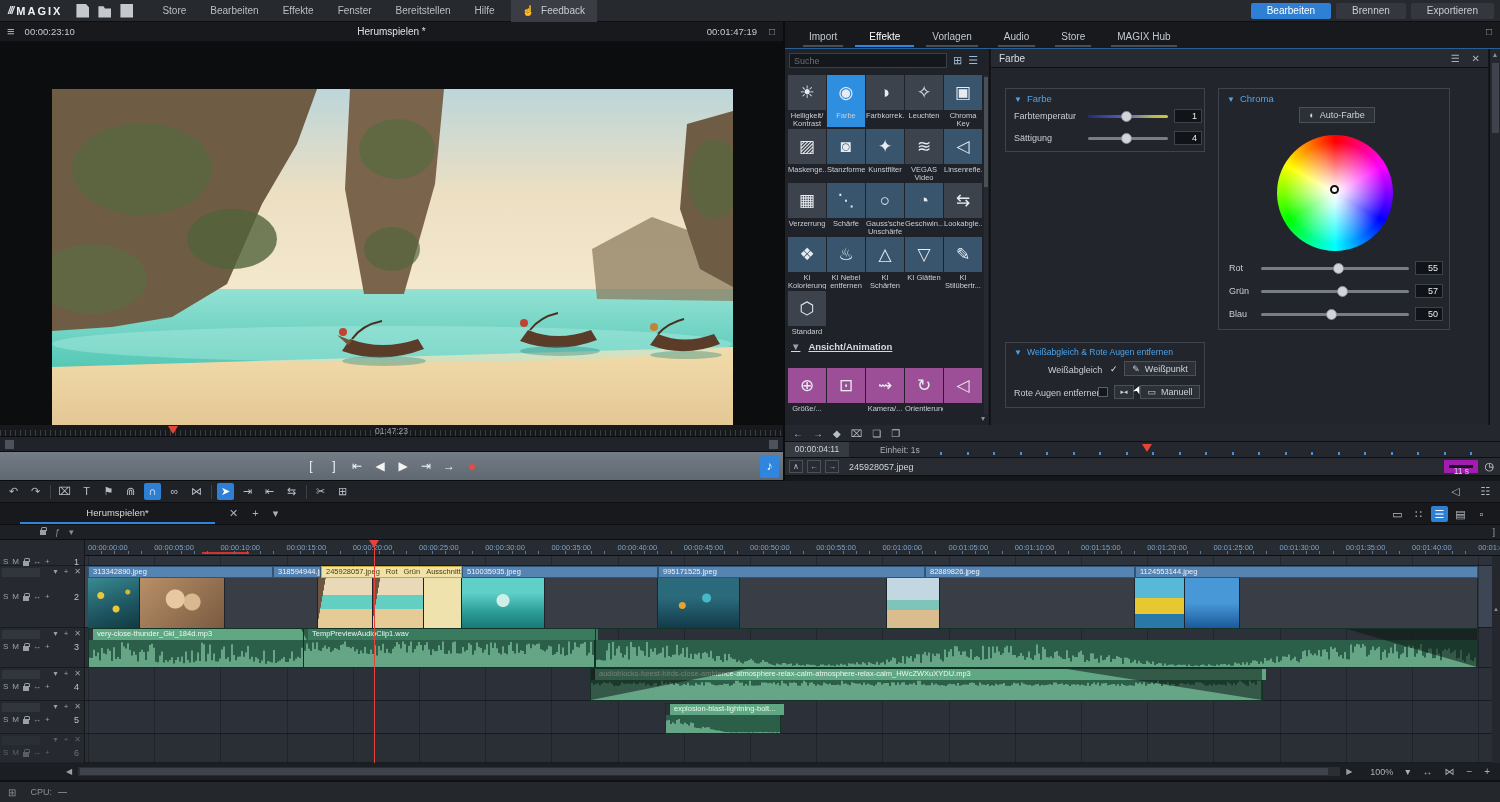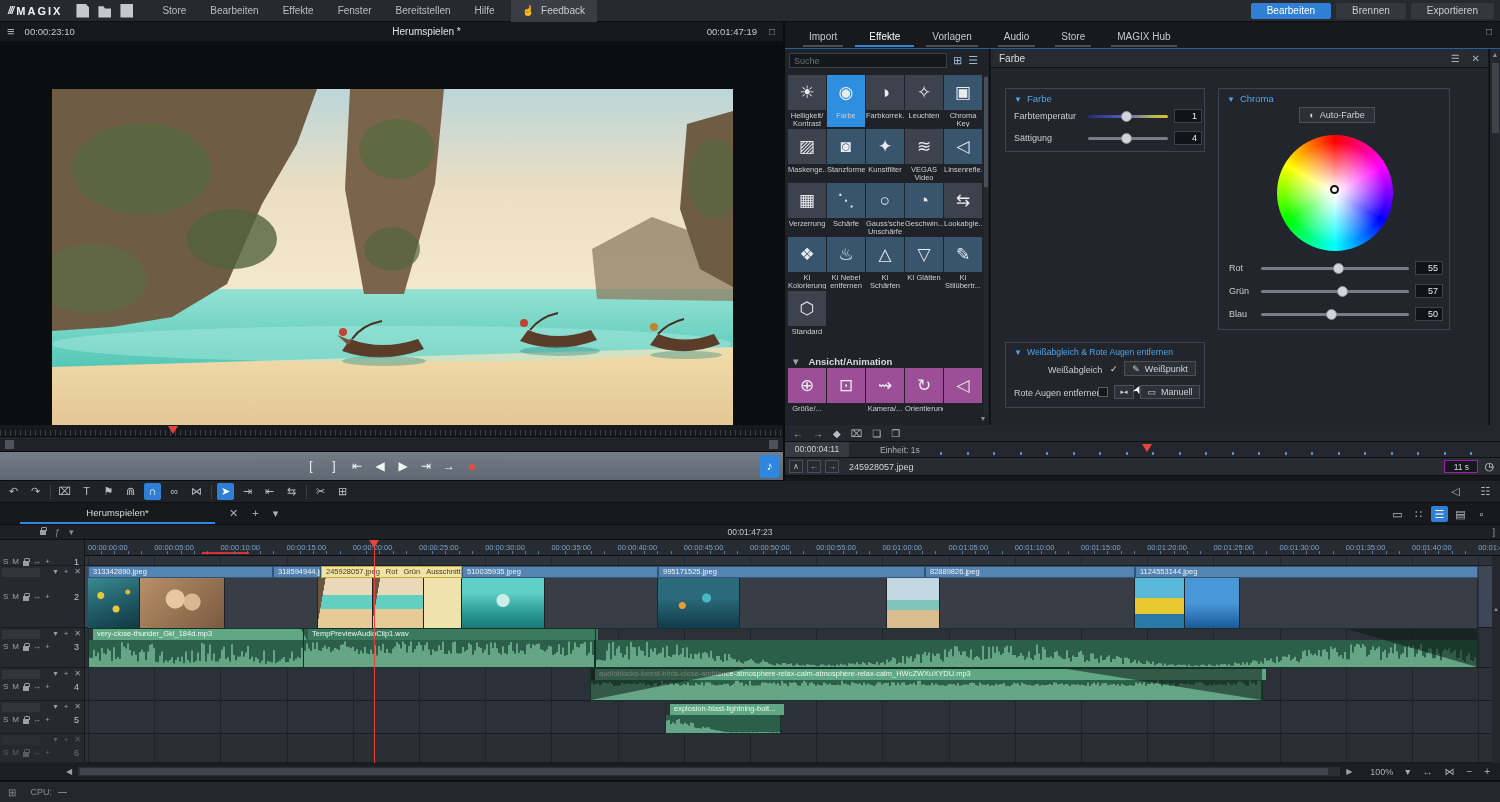--- a/index.html
+++ b/index.html
@@ -20,21 +20,21 @@
   .menu-item{padding:0 12px;line-height:22px;color:#b9bfc6;cursor:default;}
   #feedback-btn{display:flex;align-items:center;background:#3a3e44;height:22px;padding:0 12px;color:#c6cbd1;margin-left:4px;}
   #feedback-btn .th{margin-right:6px;color:#d8dce0;}
   #mode-buttons{margin-left:auto;display:flex;gap:5px;margin-right:6px;}
   .mode-btn{height:16px;line-height:16px;padding:0 16px;border-radius:2px;background:#34383e;color:#c8cdd2;}
   .mode-btn.active{background:#2f80d4;color:#fff;}
   
   #pv-header{left:0;top:22px;width:783px;height:20px;background:#17191d;border-bottom:1px solid #0d0f12;display:flex;align-items:center;}
   #pv-burger{margin-left:7px;color:#aab0b6;font-size:13px;}
   #tc-left{margin-left:10px;color:#c6cbd1;font-size:9.5px;}
-  #pv-title{position:absolute;left:0;width:100%;text-align:center;color:#dde1e5;font-size:10px;margin-left:35px;}
+  #pv-title{position:absolute;left:0;width:100%;text-align:center;color:#dde1e5;font-size:10px;}
   #tc-right{margin-left:auto;color:#c6cbd1;font-size:9.5px;}
   #pv-maxi{margin:0 8px 0 12px;color:#9aa0a8;}
   #pv-stage{left:0;top:42px;width:783px;height:383px;background:#0c0d0f;}
   #pv-img{left:52px;top:47px;width:681px;height:371px;}
   #pv-ruler{left:0;top:425px;width:783px;height:12px;background:#17191c;border-bottom:1px solid #0b0c0e;}
   #pv-ticks{left:0;bottom:0;width:100%;height:6px;background:repeating-linear-gradient(90deg,#3a3e44 0 1px,transparent 1px 5px);}
   #pv-marker{left:168px;top:1px;width:0;height:0;border-left:5px solid transparent;border-right:5px solid transparent;border-top:8px solid #e5443a;}
   #pv-ruler-label{left:0;top:1px;width:100%;text-align:center;color:#9aa0a8;font-size:8.5px;}
   #pv-scroll{left:0;top:437px;width:783px;height:15px;background:#202329;border-bottom:1px solid #0b0c0e;}
   .pv-handle{top:3px;width:9px;height:9px;background:#4d535b;}
@@ -60,21 +60,21 @@
   .srch-ico{margin-left:6px;color:#9fb9d8;font-size:11px;}
   #effect-grid{position:absolute;left:3px;top:26px;width:199px;display:flex;flex-wrap:wrap;}
   .tile{width:38px;margin:0 1px 2px 0;}
   .tile-icon{width:38px;height:35px;display:flex;align-items:center;justify-content:center;color:#e8ecf0;font-size:17px;}
   .v-dark .tile-icon{background:#3d434d;}
   .v-steel .tile-icon{background:#39556e;}
   .v-selected .tile-icon{background:#2e8fe0;}
   .v-selected{background:#2e8fe0;}
   .v-purple .tile-icon{background:#9c4f97;}
   .tile-label{height:17px;font-size:7.5px;line-height:8px;text-align:center;color:#c9ced4;overflow:hidden;padding-top:2px;}
-  #ansicht-header{position:absolute;left:6px;top:307px;color:#d6dade;font-size:9.5px;font-weight:bold;}
+  #ansicht-header{position:absolute;left:6px;top:292px;color:#d6dade;font-size:9.5px;font-weight:bold;text-decoration:underline;}
   #ansicht-header .ar{color:#9aa0a6;margin-right:8px;font-weight:normal;}
   #ansicht-grid{position:absolute;left:3px;top:319px;width:199px;display:flex;flex-wrap:wrap;}
   #browser-sb{position:absolute;right:1px;top:26px;width:4px;height:340px;background:#262a30;}
   #browser-sb .tmb{position:absolute;left:0;top:2px;width:4px;height:110px;background:#4a5058;}
   #browser-dn{position:absolute;right:4px;bottom:2px;color:#8a9098;font-size:8px;}
   #fx-panel{left:991px;top:49px;width:497px;height:376px;background:#22262c;}
   #fxp-header{position:absolute;left:0;top:0;width:100%;height:19px;background:#272b31;border-bottom:1px solid #0d0f12;display:flex;align-items:center;}
   #fxp-title{margin-left:8px;color:#d9dde1;font-size:10px;}
   #fxp-menu{margin-left:auto;color:#aab0b6;}
   #fxp-close{margin:0 8px 0 12px;color:#aab0b6;}
@@ -101,21 +101,21 @@
   .kf-ico{color:#b8bec6;font-size:10px;}
   #kf-ruler{left:785px;top:442px;width:715px;height:16px;background:#24282e;border-bottom:1px solid #0d0f12;}
   #kf-tc{position:absolute;left:0;top:0;width:64px;height:15px;background:#363b42;color:#cdd2d8;font-size:8.5px;line-height:15px;text-align:center;}
   #kf-unit{position:absolute;left:95px;top:3px;color:#aab0b6;font-size:8.5px;}
   #kf-ticks{position:absolute;left:0;top:0;width:100%;height:100%;}
   .kf-tick{position:absolute;bottom:2px;width:2px;height:3px;background:#4a8fd0;}
   #kf-marker{position:absolute;top:2px;width:0;height:0;border-left:5px solid transparent;border-right:5px solid transparent;border-top:8px solid #e5443a;}
   #kf-object{left:785px;top:458px;width:715px;height:18px;background:#282c32;border-bottom:1px solid #0d0f12;display:flex;align-items:center;}
   .obj-ico{width:14px;height:13px;border:1px solid #4a5058;color:#b8bec6;font-size:8px;text-align:center;line-height:12px;margin-left:4px;}
   #obj-name{margin-left:10px;color:#d0d5da;font-size:9px;}
-  #obj-dur{margin-left:auto;width:34px;height:13px;background:#14171b;border:1px solid #a21caf;color:#d0d5da;font-size:8.5px;text-align:center;line-height:12px;}
+  #obj-dur{margin-left:auto;width:34px;height:13px;background:#14171b;border:5px solid #a21caf;color:#d0d5da;font-size:8.5px;text-align:center;line-height:12px;}
   #obj-clock{margin:0 6px;color:#d8dce0;font-size:11px;}
   
   #tl-toolbar{left:0;top:481px;width:1500px;height:22px;background:#1f2227;border-bottom:1px solid #0d0f12;display:flex;align-items:center;}
   .tb-ico{min-width:17px;height:17px;margin-left:5px;color:#b8bec6;font-size:11px;text-align:center;line-height:17px;border-radius:2px;}
   .tb-ico.active{background:#2f80d4;color:#fff;}
   .tb-sep{width:1px;height:14px;background:#3a3f46;margin-left:6px;}
   #tlt-right{margin-left:auto;display:flex;margin-right:6px;gap:8px;}
   #tab-row{left:0;top:503px;width:1500px;height:22px;background:#17191d;border-bottom:1px solid #0d0f12;display:flex;align-items:center;}
   #proj-tab{position:relative;width:195px;margin-left:20px;text-align:center;color:#d6dade;font-size:9.5px;height:21px;line-height:20px;}
   #proj-tab .ul{position:absolute;left:0;right:0;bottom:0;height:2px;background:#2f86dc;}
@@ -266,20 +266,21 @@
           <path d="M606,245 Q616,234 632,230"></path>
       </g>
       <ellipse cx="332" cy="272" rx="42" ry="5" fill="#2d8a7c" opacity="0.4"></ellipse>
       <ellipse cx="508" cy="262" rx="40" ry="5" fill="#2d8a7c" opacity="0.4"></ellipse>
       <ellipse cx="634" cy="266" rx="36" ry="4" fill="#2d8a7c" opacity="0.4"></ellipse>
     </svg>
   </div>
 
   <div id="pv-ruler" class="abs">
     <div id="pv-ticks" class="abs ni"></div>
+    <div id="pv-ruler-label" class="abs ni">01:47:23</div>
     <div id="pv-marker" class="abs"></div>
   </div>
   <div id="pv-scroll" class="abs">
     <div class="pv-handle abs" style="left:5px"></div>
     <div class="pv-handle abs" style="left:769px"></div>
   </div>
   <div id="transport" class="abs">
     <div id="transport-buttons">
         <div class="tr-btn">[</div>
         <div class="tr-btn">]</div>
@@ -577,21 +578,20 @@
     <div id="view-buttons">
         <div class="vw-btn">▭</div>
         <div class="vw-btn">∷</div>
         <div class="vw-btn active">☰</div>
         <div class="vw-btn">▤</div>
         <div class="vw-btn">▫</div>
       </div>
   </div>
 
   <div id="tl-header" class="abs">
-    <div id="tl-total" class="ni">00:01:47:23</div>
     <div id="tl-hicons">
       <span class="mini-lock"></span>
       <span>ƒ</span>
       <span>▾</span>
     </div>
     <div id="tl-bracket">]</div>
   </div>
   <div id="tl-ruler" class="abs">
     <div id="rl-red" class="ni"></div>
   <div class="rl-label" style="left: 3px;">00:00:00:00</div>

